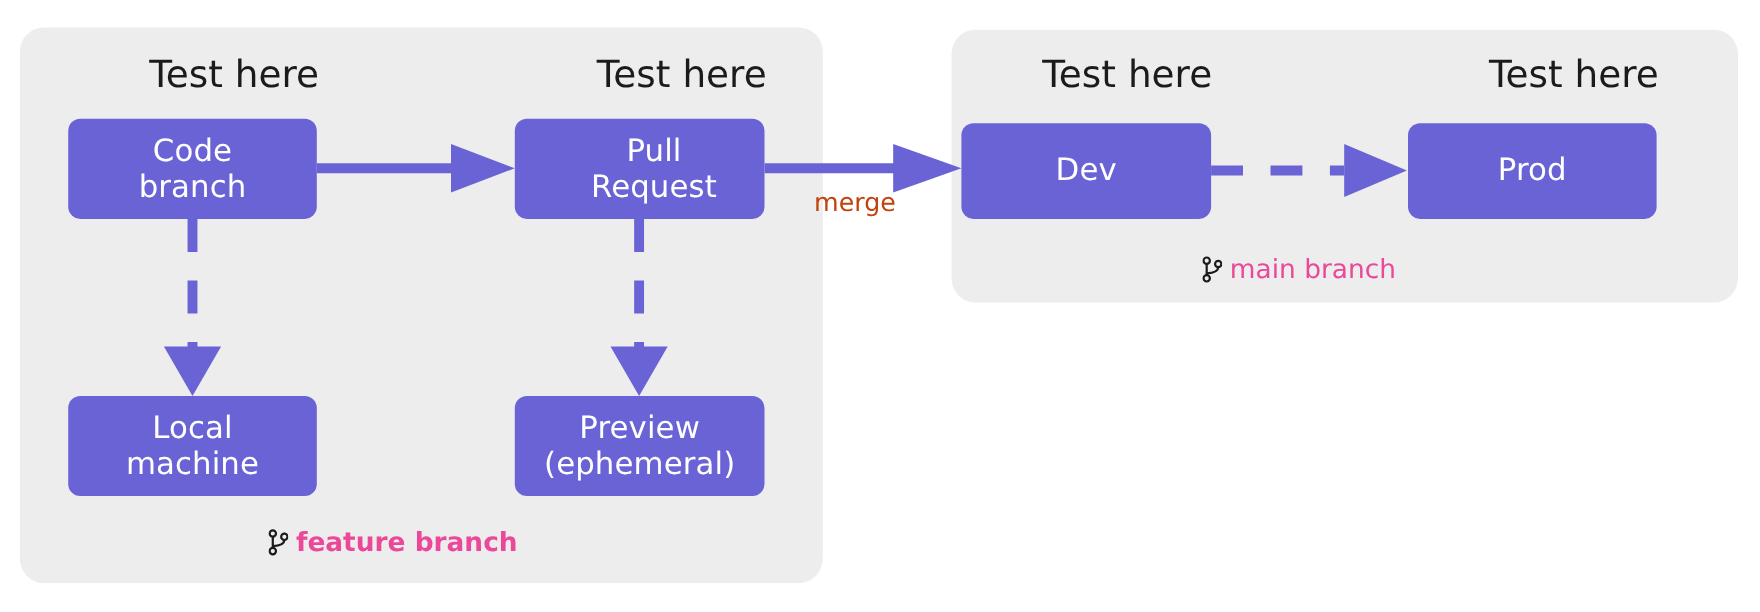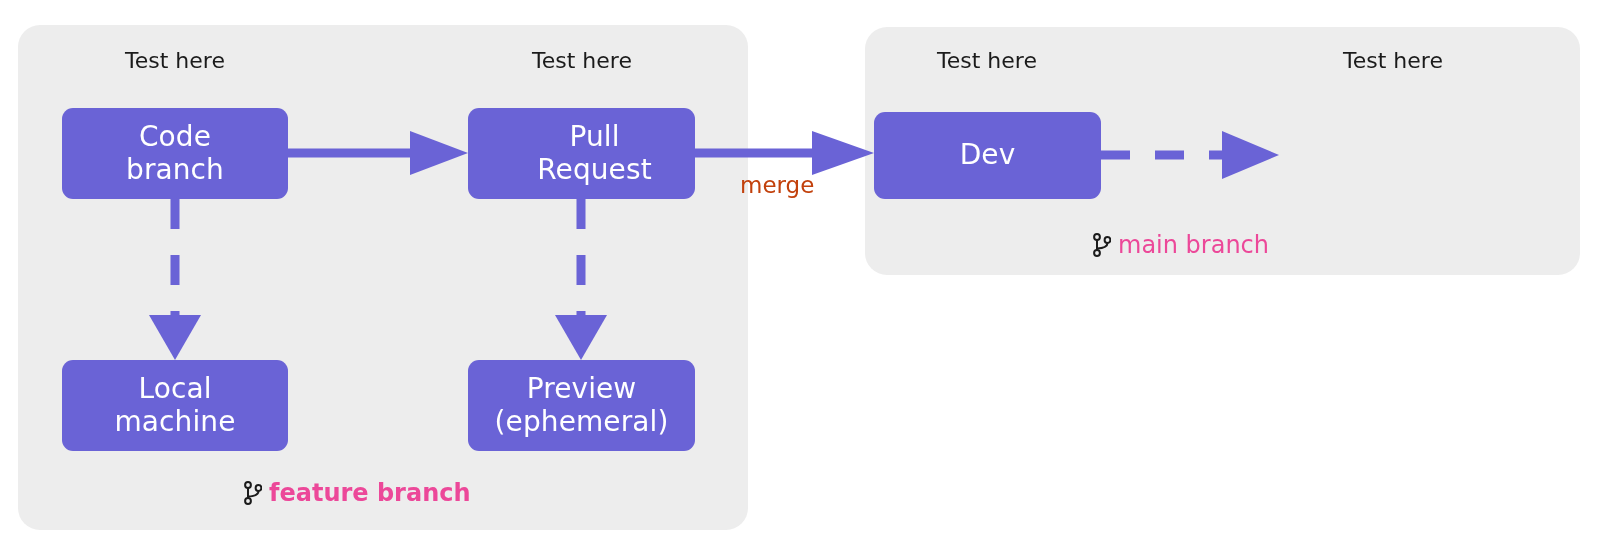--- a/index.html
+++ b/index.html
@@ -55,23 +55,23 @@
   .node span { display: block; white-space: pre-line; }
   #node-code      { left: 62px;   top: 108px; width: 226px; height: 91px; }
   #node-pr        { left: 468px;  top: 108px; width: 227px; height: 91px; padding-left: 32px; }
   #node-local     { left: 62px;   top: 360px; width: 226px; height: 91px; }
   #node-preview   { left: 468px;  top: 360px; width: 227px; height: 91px; }
   #node-dev       { left: 874px;  top: 112px; width: 227px; height: 87px; }
   #node-prod      { left: 1280px; top: 112px; width: 226px; height: 87px; }
 
   .testlabel {
     position: absolute;
-    font-size: 22px;
+    font-size: 34px;
     color: #1b1b1b;
-    text-align: center;
+    text-align: right;
     width: 230px;
   }
   #test-1 { left: 60px;   top: 48px; }
   #test-2 { left: 467px;  top: 48px; }
   #test-3 { left: 872px;  top: 48px; }
   #test-4 { left: 1278px; top: 48px; }
 
   .branchlabel {
     position: absolute;
     font-size: 24px;
@@ -155,20 +155,23 @@
     <span>Local
 machine</span>
   </div>
   <div class="node" id="node-preview">
     <span>Preview
 (ephemeral)</span>
   </div>
   <div class="node" id="node-dev">
     <span>Dev</span>
   </div>
+  <div class="node" id="node-prod">
+    <span>Prod</span>
+  </div>
 
   <div class="mergelabel">merge</div>
 
   <div class="branchlabel" id="branch-feature">
     <span class="branch-icon">
       <svg width="18" height="26" viewBox="0 0 18 26">
         <circle cx="4" cy="5" r="2.9" fill="none" stroke="#1b1b1b" stroke-width="2"></circle>
         <circle cx="4" cy="21" r="2.9" fill="none" stroke="#1b1b1b" stroke-width="2"></circle>
         <circle cx="14.5" cy="8" r="2.9" fill="none" stroke="#1b1b1b" stroke-width="2"></circle>
         <line x1="4" y1="8" x2="4" y2="18" stroke="#1b1b1b" stroke-width="2"></line>

